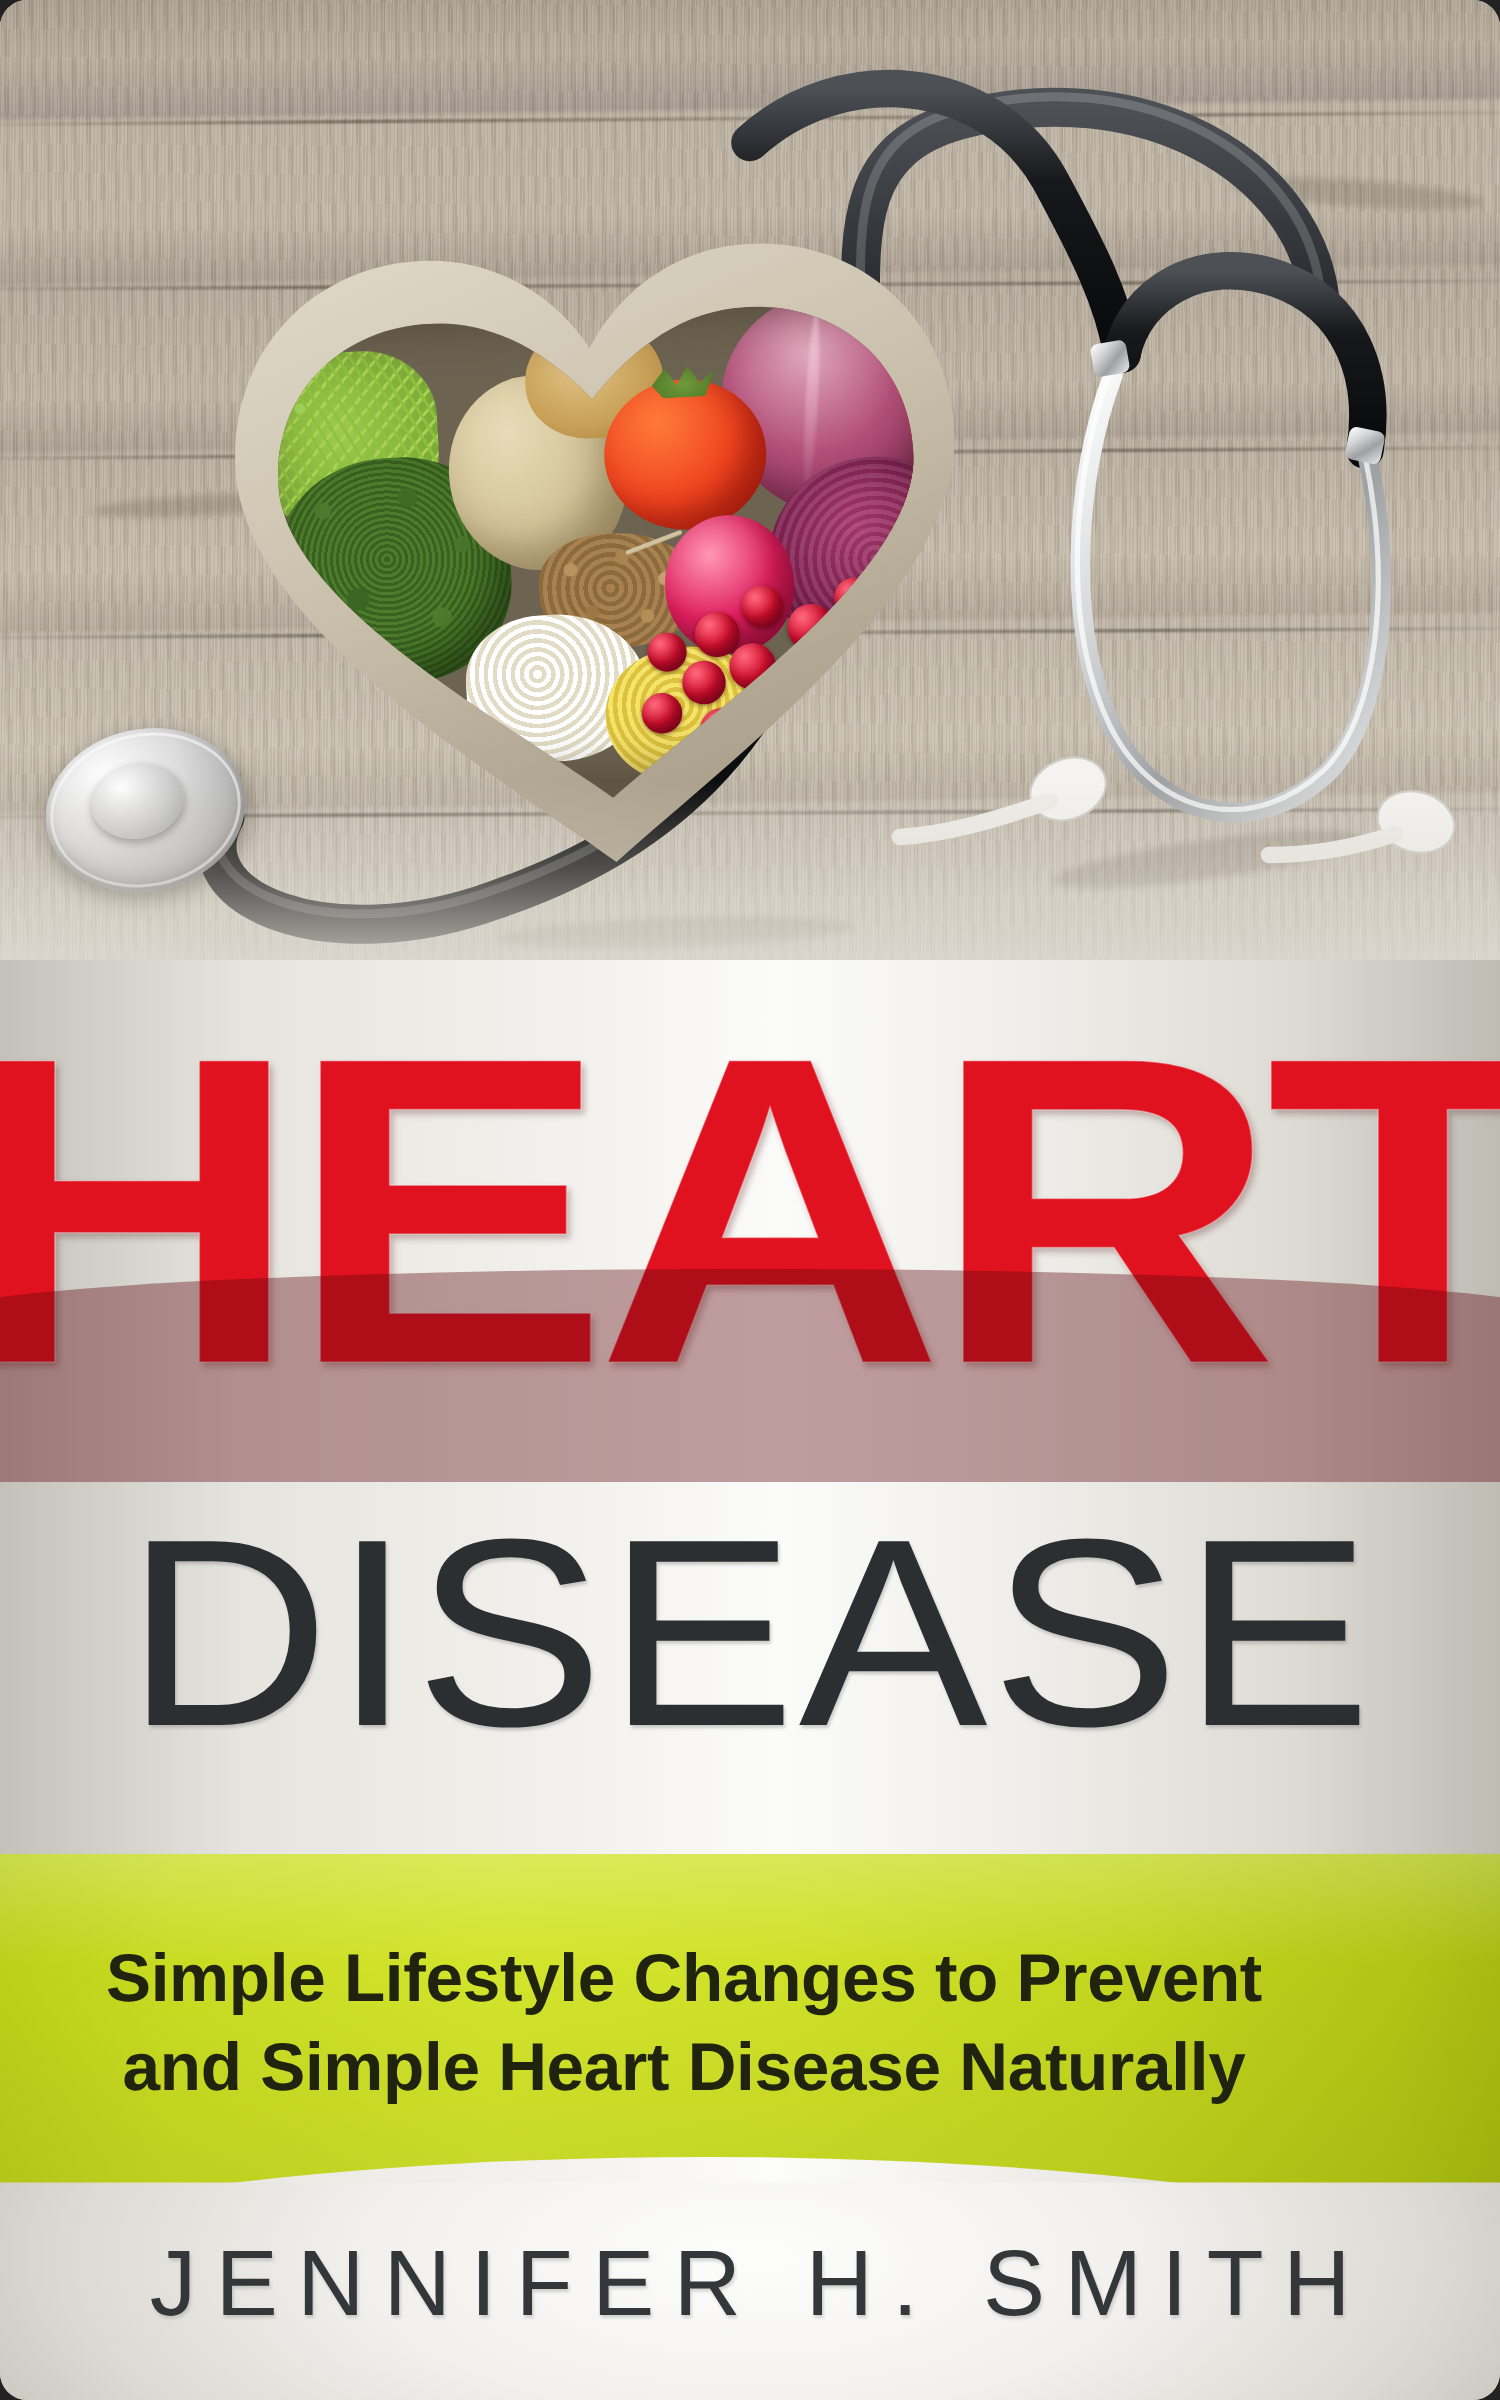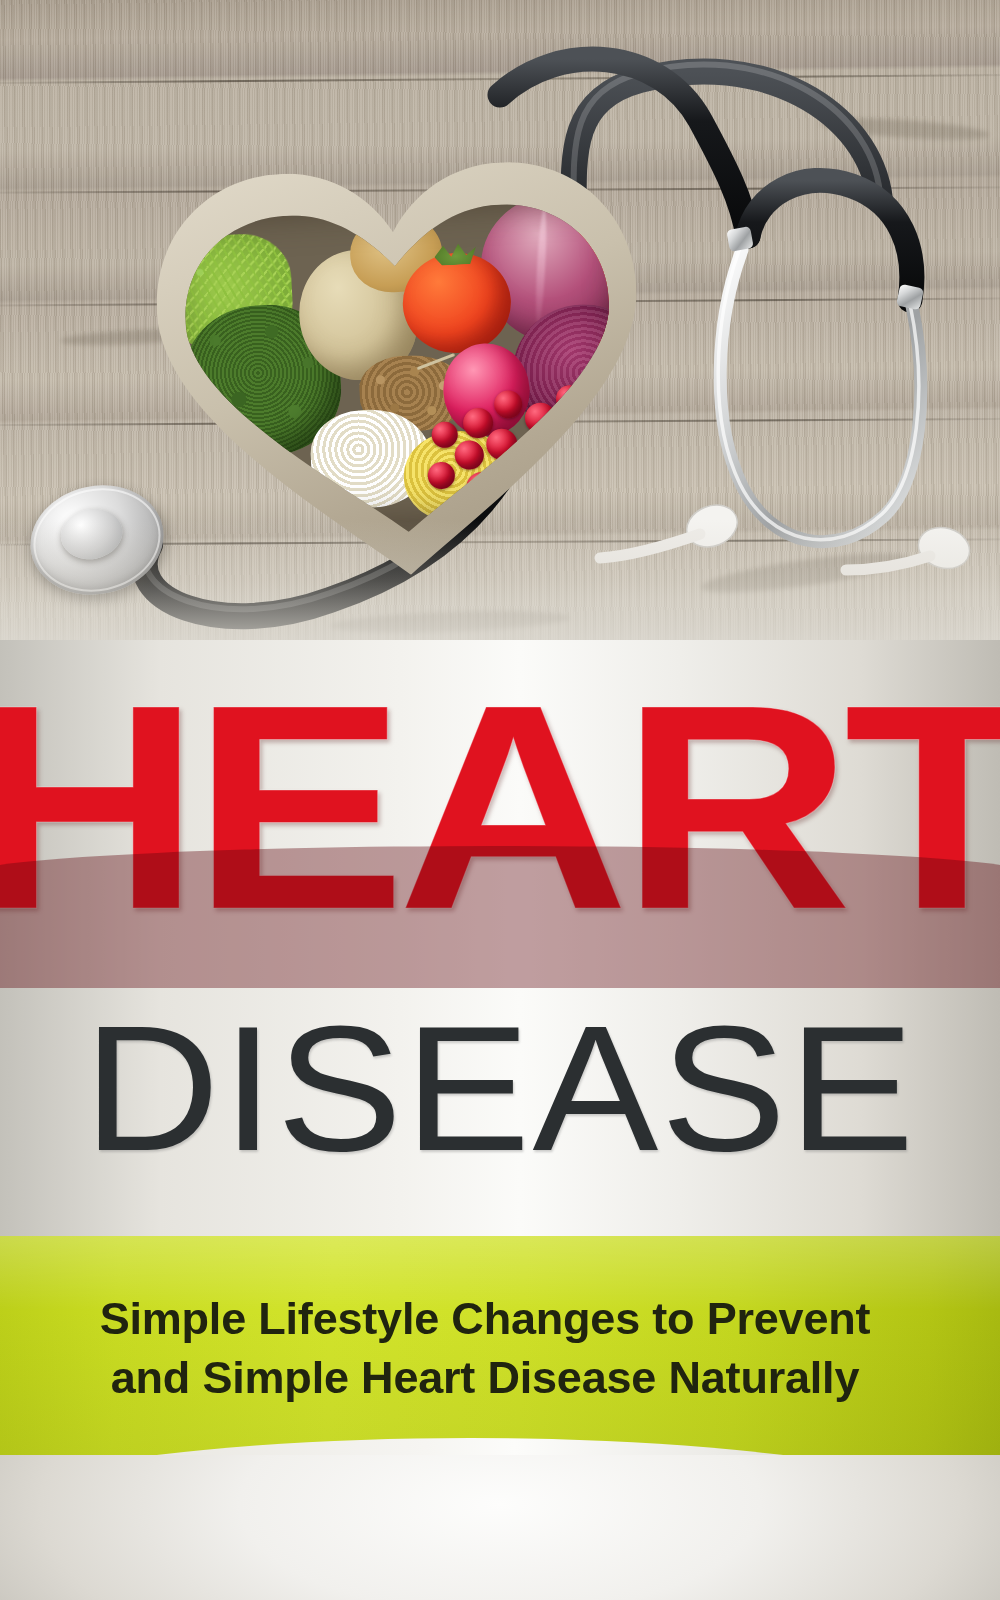--- a/index.html
+++ b/index.html
@@ -5,20 +5,21 @@
 <style>
   html,body{margin:0;padding:0;background:#222;}
   *{box-sizing:border-box;}
 
   .cover{
     position:relative;
     width:1000px;height:1600px;
     overflow:hidden;
     font-family:"Liberation Sans","DejaVu Sans",sans-serif;
     background:#d9d6cf;
+    border-radius:18px;
   }
 
   
   .photo{
     position:absolute;left:0;top:0;width:1000px;height:680px;
     overflow:hidden;
   }
   
   .wood{
     position:absolute;inset:0;
@@ -230,21 +231,20 @@
   }
   .subtitle{
     position:absolute;left:0;top:1290px;width:912px;
     text-align:center;
     font-size:45px;line-height:1.30;
     font-weight:700;
     color:#20240f;
     letter-spacing:-.2px;
     font-family:"Liberation Sans","DejaVu Sans",sans-serif;
     z-index:6;
-    margin-left:29px;
   }
   .subtitle .l{display:block;}
 
   
   .author-plate{
     position:absolute;left:0;top:1455px;width:1000px;height:145px;
     background:
       radial-gradient(ellipse 62% 180% at 50% 34%, #fdfdfc 0%, #f1f0ed 42%, #dcd9d2 74%, #c0bdb5 100%);
   }
   .author{
@@ -375,14 +375,15 @@
     <div class="ribbon-shade"></div>
     <div class="ribbon-bottom"></div>
   </div>
 
   <div class="subtitle">
     <span class="l">Simple Lifestyle Changes to Prevent</span>
     <span class="l">and Simple Heart Disease Naturally</span>
   </div>
 
   <div class="author-plate"></div>
+  <div class="author">JENNIFER H. SMITH</div>
 
 </div>
 
 </body></html>

